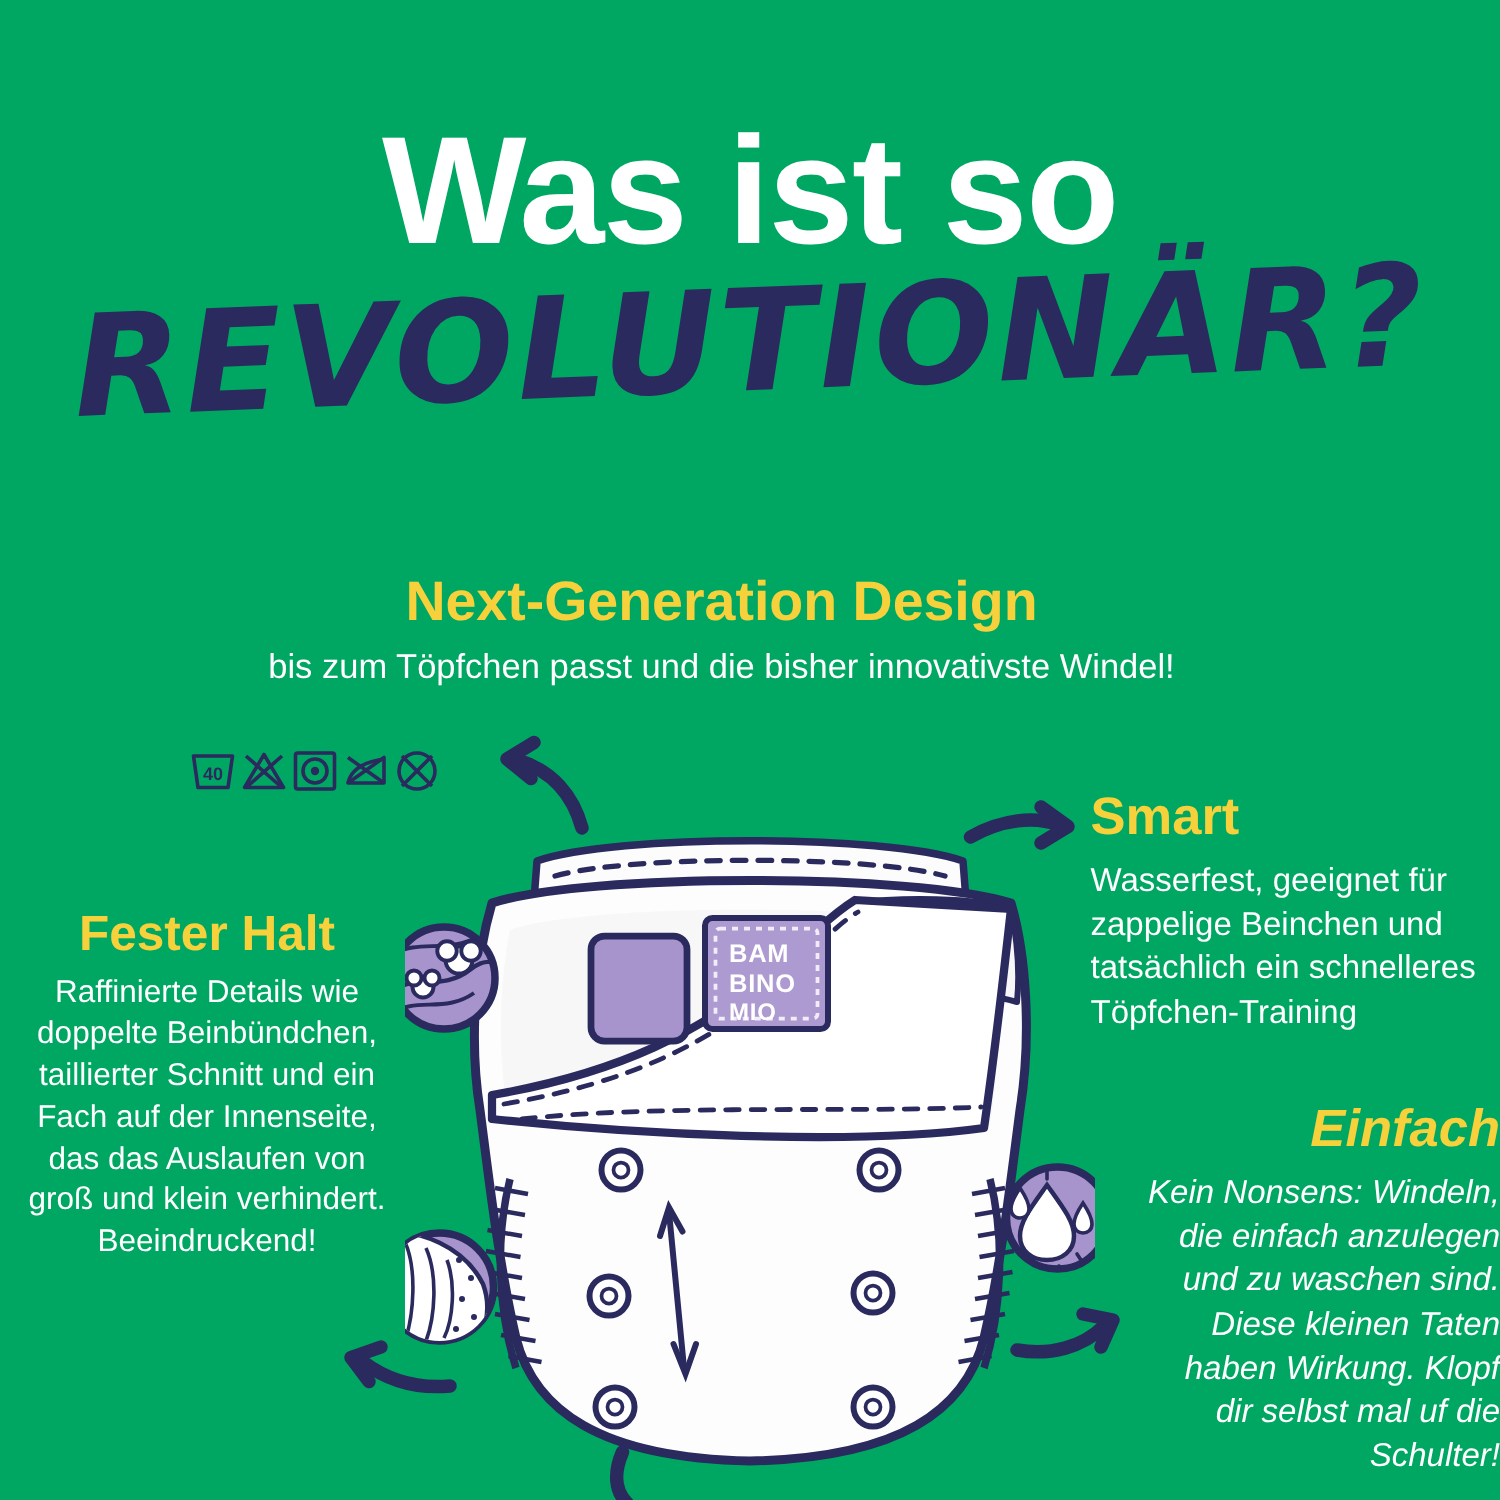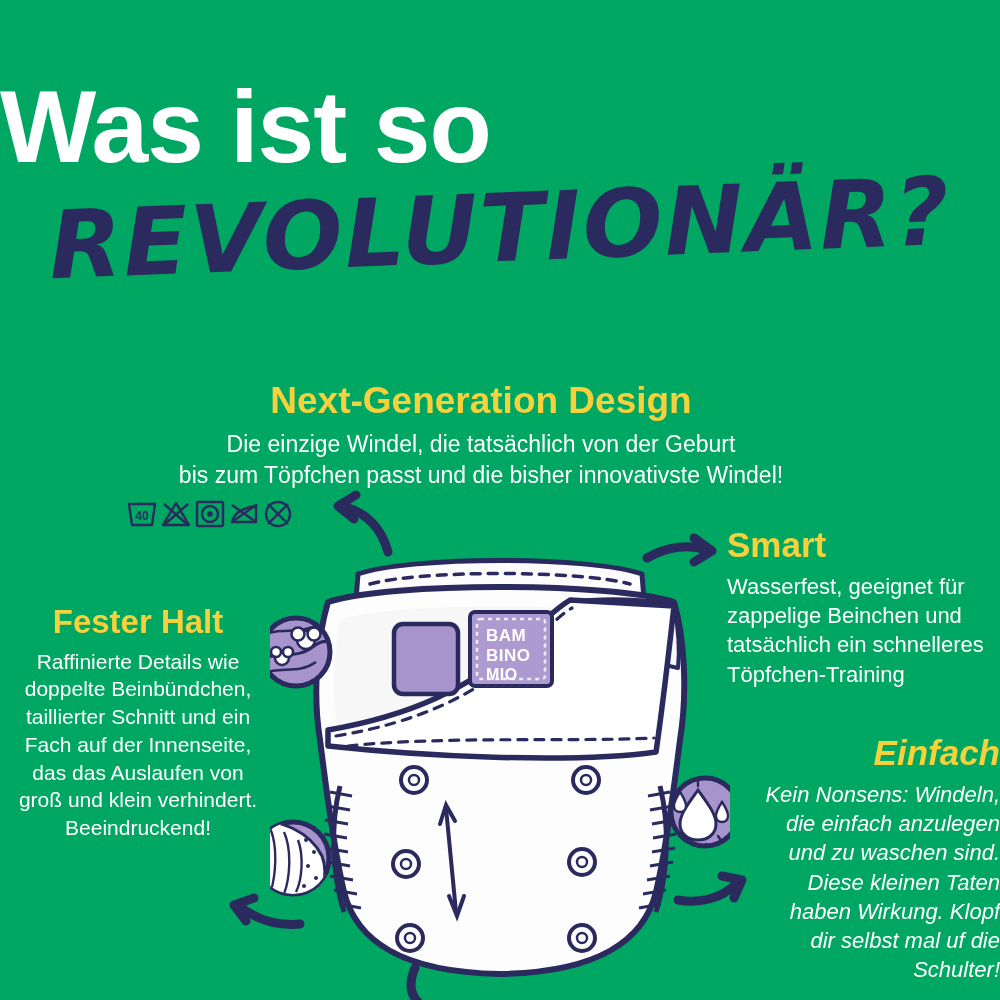--- a/index.html
+++ b/index.html
@@ -15,20 +15,21 @@
     background: #00a763;
     font-family: "Liberation Sans", sans-serif;
     -webkit-font-smoothing: antialiased;
   }
 
   
   .headline-1 {
     position: absolute;
     left: 0; right: 0;
     top: 76px;
+    text-align: center;
     color: #ffffff;
     font-size: 102px;
     line-height: 1;
     font-weight: bold;
     letter-spacing: -1px;
   }
   .headline-2 {
     position: absolute;
     left: 0; right: 0;
     top: 182px;
@@ -129,21 +130,20 @@
 </head>
 <body>
 
 <div id="poster">
 
   <div class="headline-1">Was ist so</div>
   <div class="headline-2">REVOLUTIONÄR?</div>
 
   <div id="sec-nextgen">
     <div class="sec-title">Next-Generation Design</div>
-    <div class="sec-body">Die einzige Windel, die tatsächlich von der Geburt</div>
     <div class="sec-body">bis zum Töpfchen passt und die bisher innovativste Windel!</div>
   </div>
 
   <div id="care-row">
 
     <span>
       <svg width="32" height="30" viewBox="0 0 32 30">
         <path d="M3 5 H29 L26 26 H6 Z" fill="none" stroke="#2a2a5e" stroke-width="2.4" stroke-linejoin="round"></path>
         <text x="16" y="21" font-family="Liberation Sans, sans-serif" font-size="12" font-weight="bold" fill="#2a2a5e" text-anchor="middle">40</text>
       </svg>

